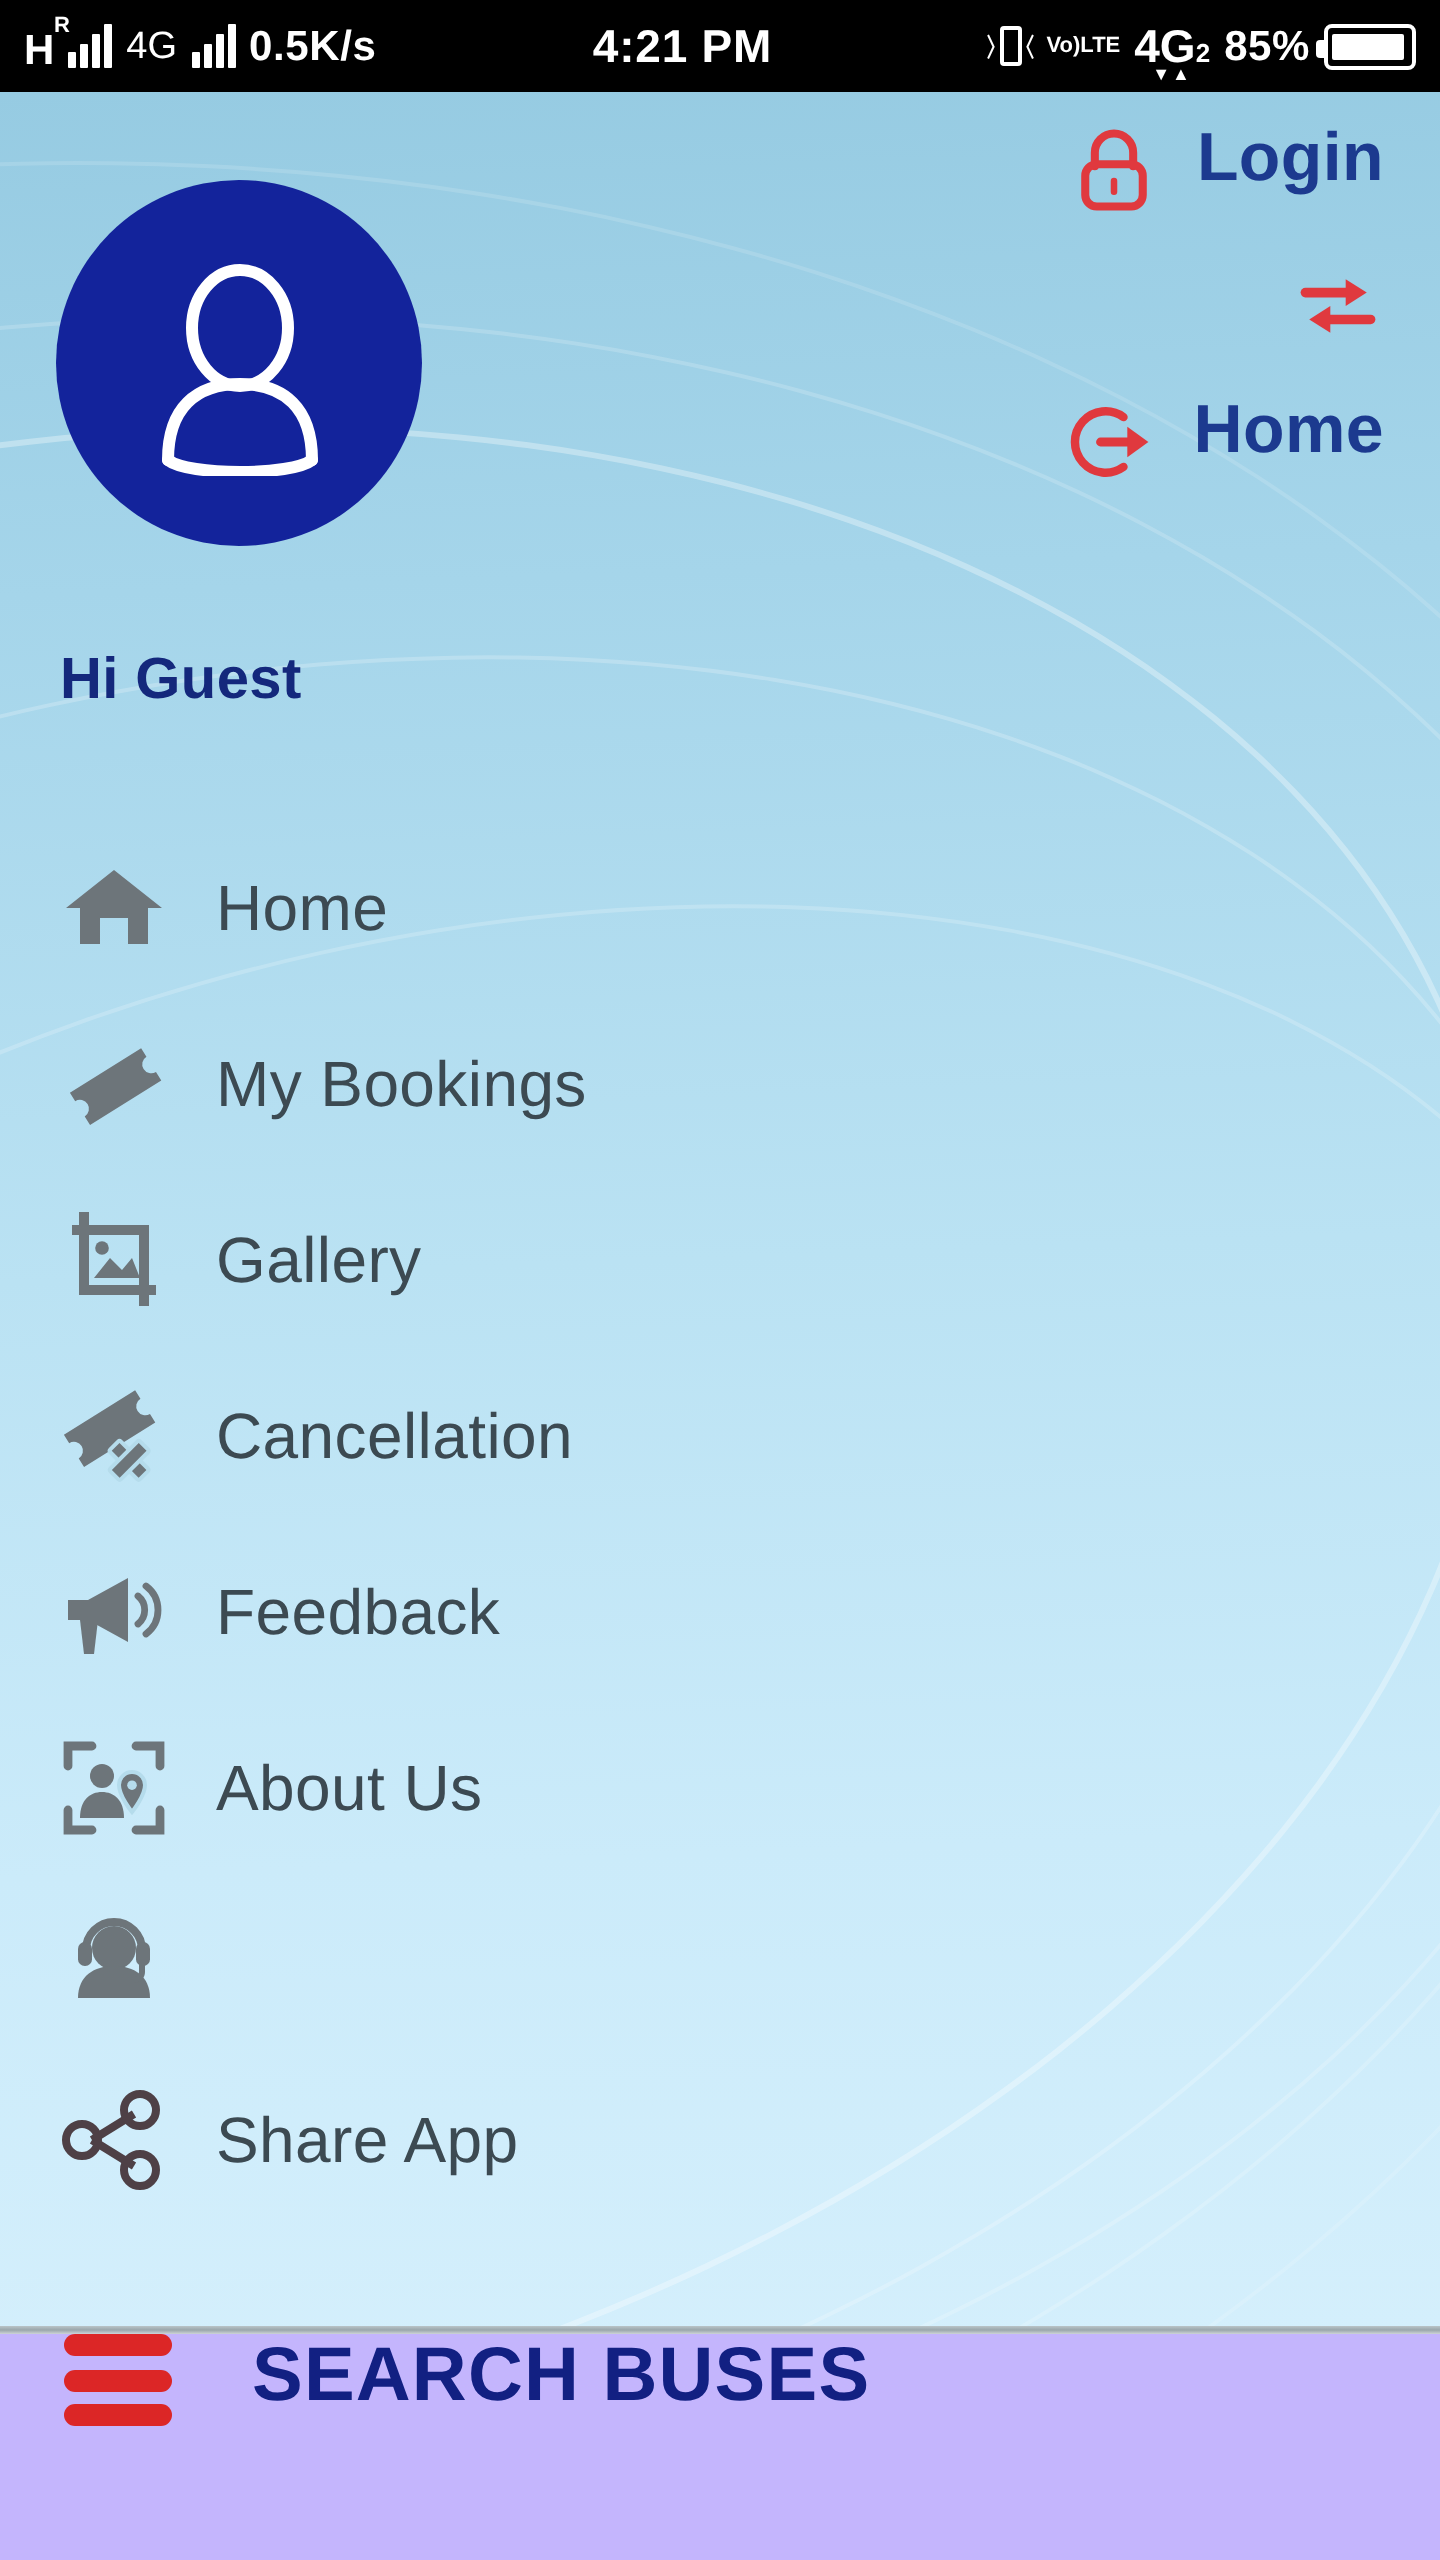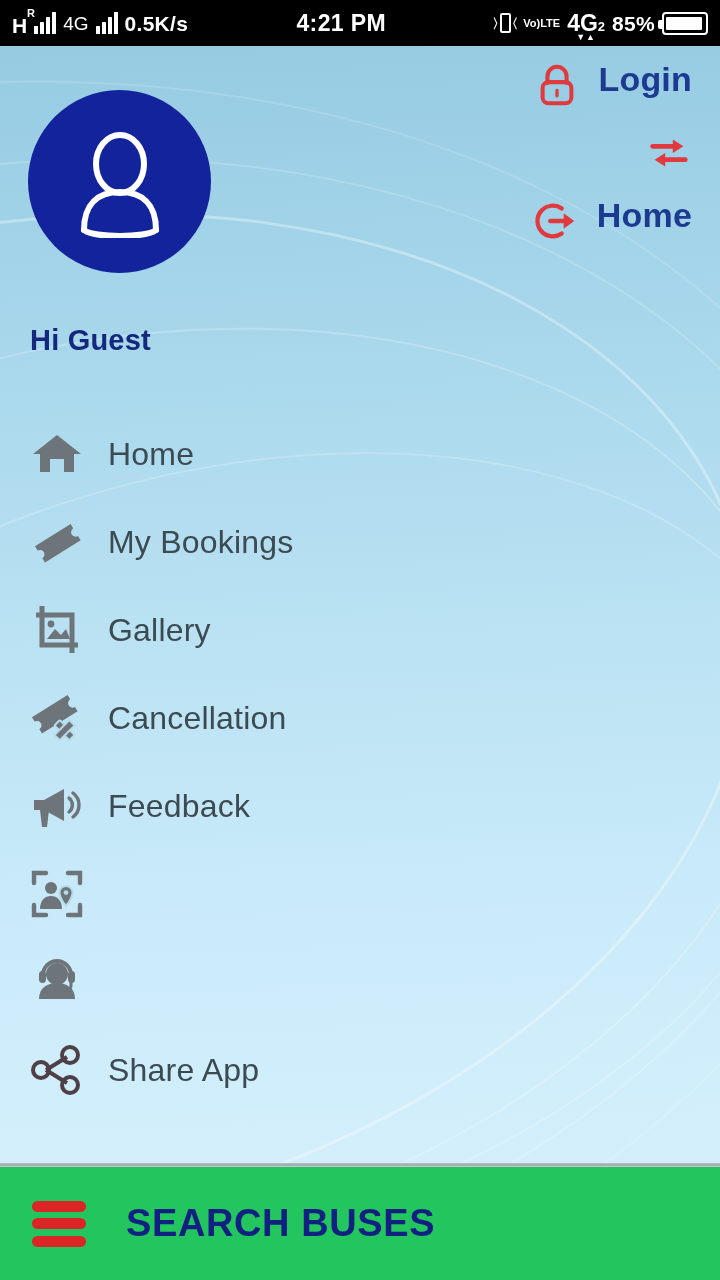--- a/index.html
+++ b/index.html
@@ -173,22 +173,22 @@
 
   
   #divider {
     position:absolute; top:1163px; left:0;
     width:720px; height:4px;
     background:linear-gradient(180deg,#b9c4c8 0%,#9aa6ab 50%,#cdd4d7 100%);
   }
   #bottom-bar {
     position:absolute; top:1167px; left:0;
     width:720px; height:113px;
-    background:#22c55e;
-    display:flex; align-items:center;
+    background:#c4b5fd;
+    display:flex; align-items:flex-start;
   }
   #hamburger {
     margin-left:32px;
     width:54px; height:46px;
     display:flex; flex-direction:column; justify-content:space-between;
     cursor:pointer; flex:0 0 auto;
   }
   #hamburger span {
     display:block; width:54px; height:11px;
     background:#dc2626; border-radius:6px;
@@ -367,20 +367,21 @@
             <path d="M4 16 V6 H16" fill="none" stroke="#6d757a" stroke-width="4.4" stroke-linecap="round"></path>
             <path d="M38 6 H50 V16" fill="none" stroke="#6d757a" stroke-width="4.4" stroke-linecap="round"></path>
             <path d="M50 38 V48 H38" fill="none" stroke="#6d757a" stroke-width="4.4" stroke-linecap="round"></path>
             <path d="M16 48 H4 V38" fill="none" stroke="#6d757a" stroke-width="4.4" stroke-linecap="round"></path>
             <circle cx="21" cy="21" r="6" fill="#6d757a"></circle>
             <path d="M10 42 C10 33, 15 29, 21 29 C27 29, 32 33, 32 42 Z" fill="#6d757a"></path>
             <path d="M36 19 a6.5 6.5 0 0 1 6.5 6.5 C42.5 31, 36 39, 36 39 C36 39, 29.5 31, 29.5 25.5 A6.5 6.5 0 0 1 36 19 Z" fill="#6d757a" stroke="#b5dcec" stroke-width="2"></path>
             <circle cx="36" cy="25.6" r="2.4" fill="#b5dcec"></circle>
           </svg>
         </span>
+        <span class="menu-label">About Us</span>
       </div>
 
       <div class="menu-item">
         <span class="menu-icon">
           <svg width="54" height="54" viewBox="0 0 54 54">
             <circle cx="27" cy="19" r="11" fill="#6d757a"></circle>
             <path d="M9 44 C9 33, 17 28, 27 28 C37 28, 45 33, 45 44 Z" fill="#6d757a"></path>
             <path d="M13 20 a14 14 0 0 1 28 0" fill="none" stroke="#6d757a" stroke-width="4"></path>
             <rect x="9" y="16" width="7" height="12" rx="3.4" fill="#6d757a"></rect>
             <rect x="38" y="16" width="7" height="12" rx="3.4" fill="#6d757a"></rect>

